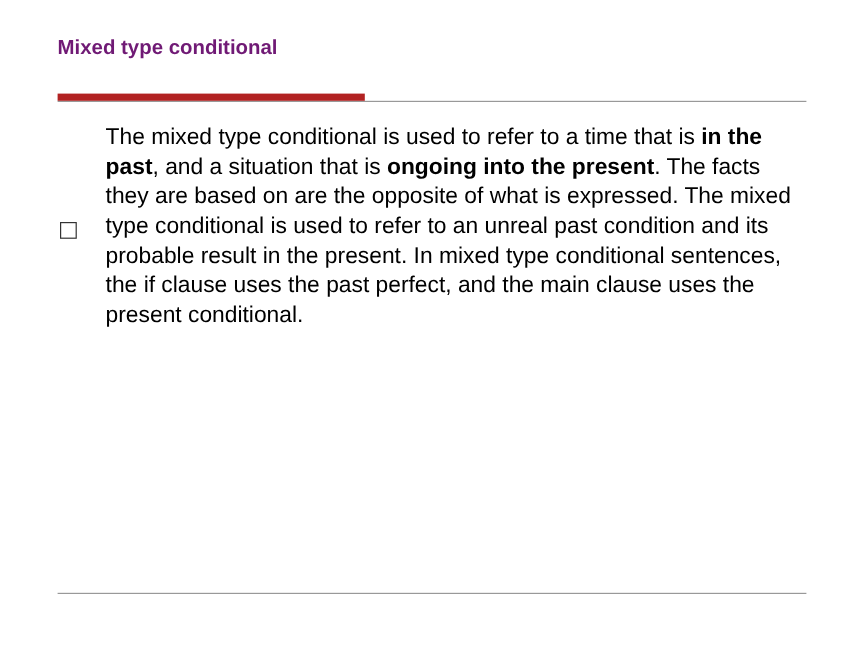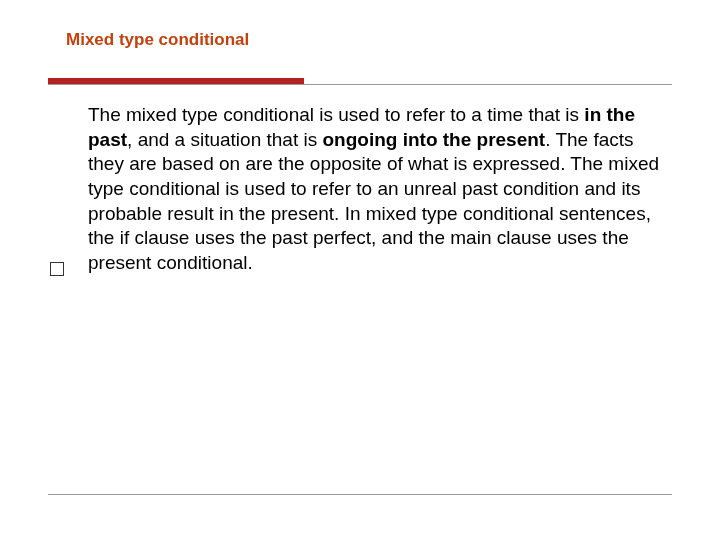--- a/index.html
+++ b/index.html
@@ -11,37 +11,36 @@
       width: 720px;
       height: 540px;
       background: #ffffff;
       font-family: Verdana, Geneva, sans-serif;
       padding: 30px 48px 40px 48px;
       position: relative;
     }
     .title {
       font-size: 17px;
       font-weight: bold;
-      color: #c2410c;
+      color: #701a75;
       margin-bottom: 28px;
-      margin-left: 18px;
     }
     .divider-top {
       height: 6px;
       background: #b22222;
       width: 41%;
       margin-bottom: 0;
     }
     .divider-top-wrap {
       border-bottom: 1px solid #999;
       margin-bottom: 18px;
     }
     .content-row {
       display: flex;
-      align-items: flex-end;
+      align-items: center;
     }
     .bullet {
       width: 14px;
       height: 14px;
       border: 1.5px solid #333;
       margin-top: 5px;
       margin-left: 2px;
       flex-shrink: 0;
     }
     .body-text {

